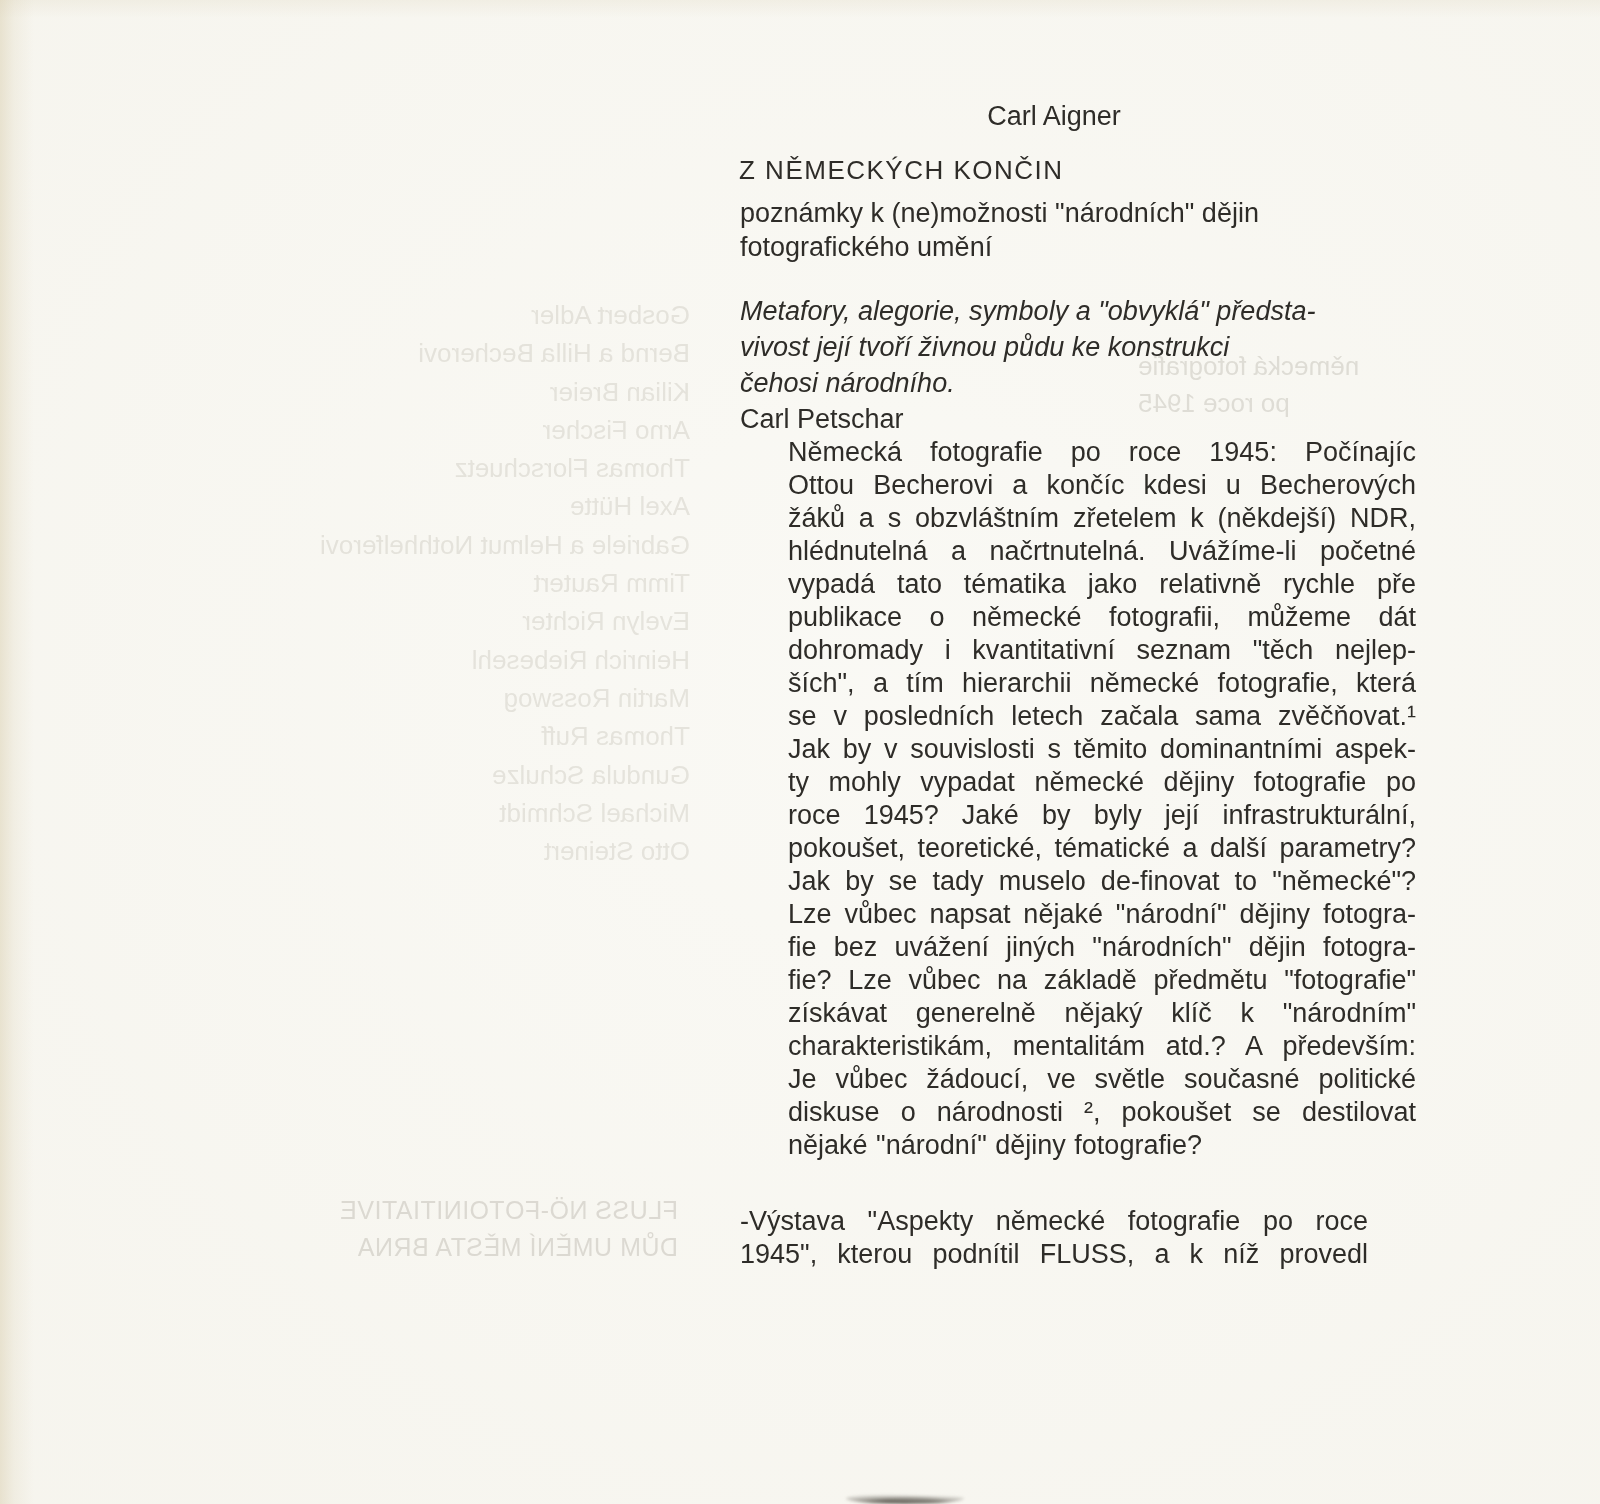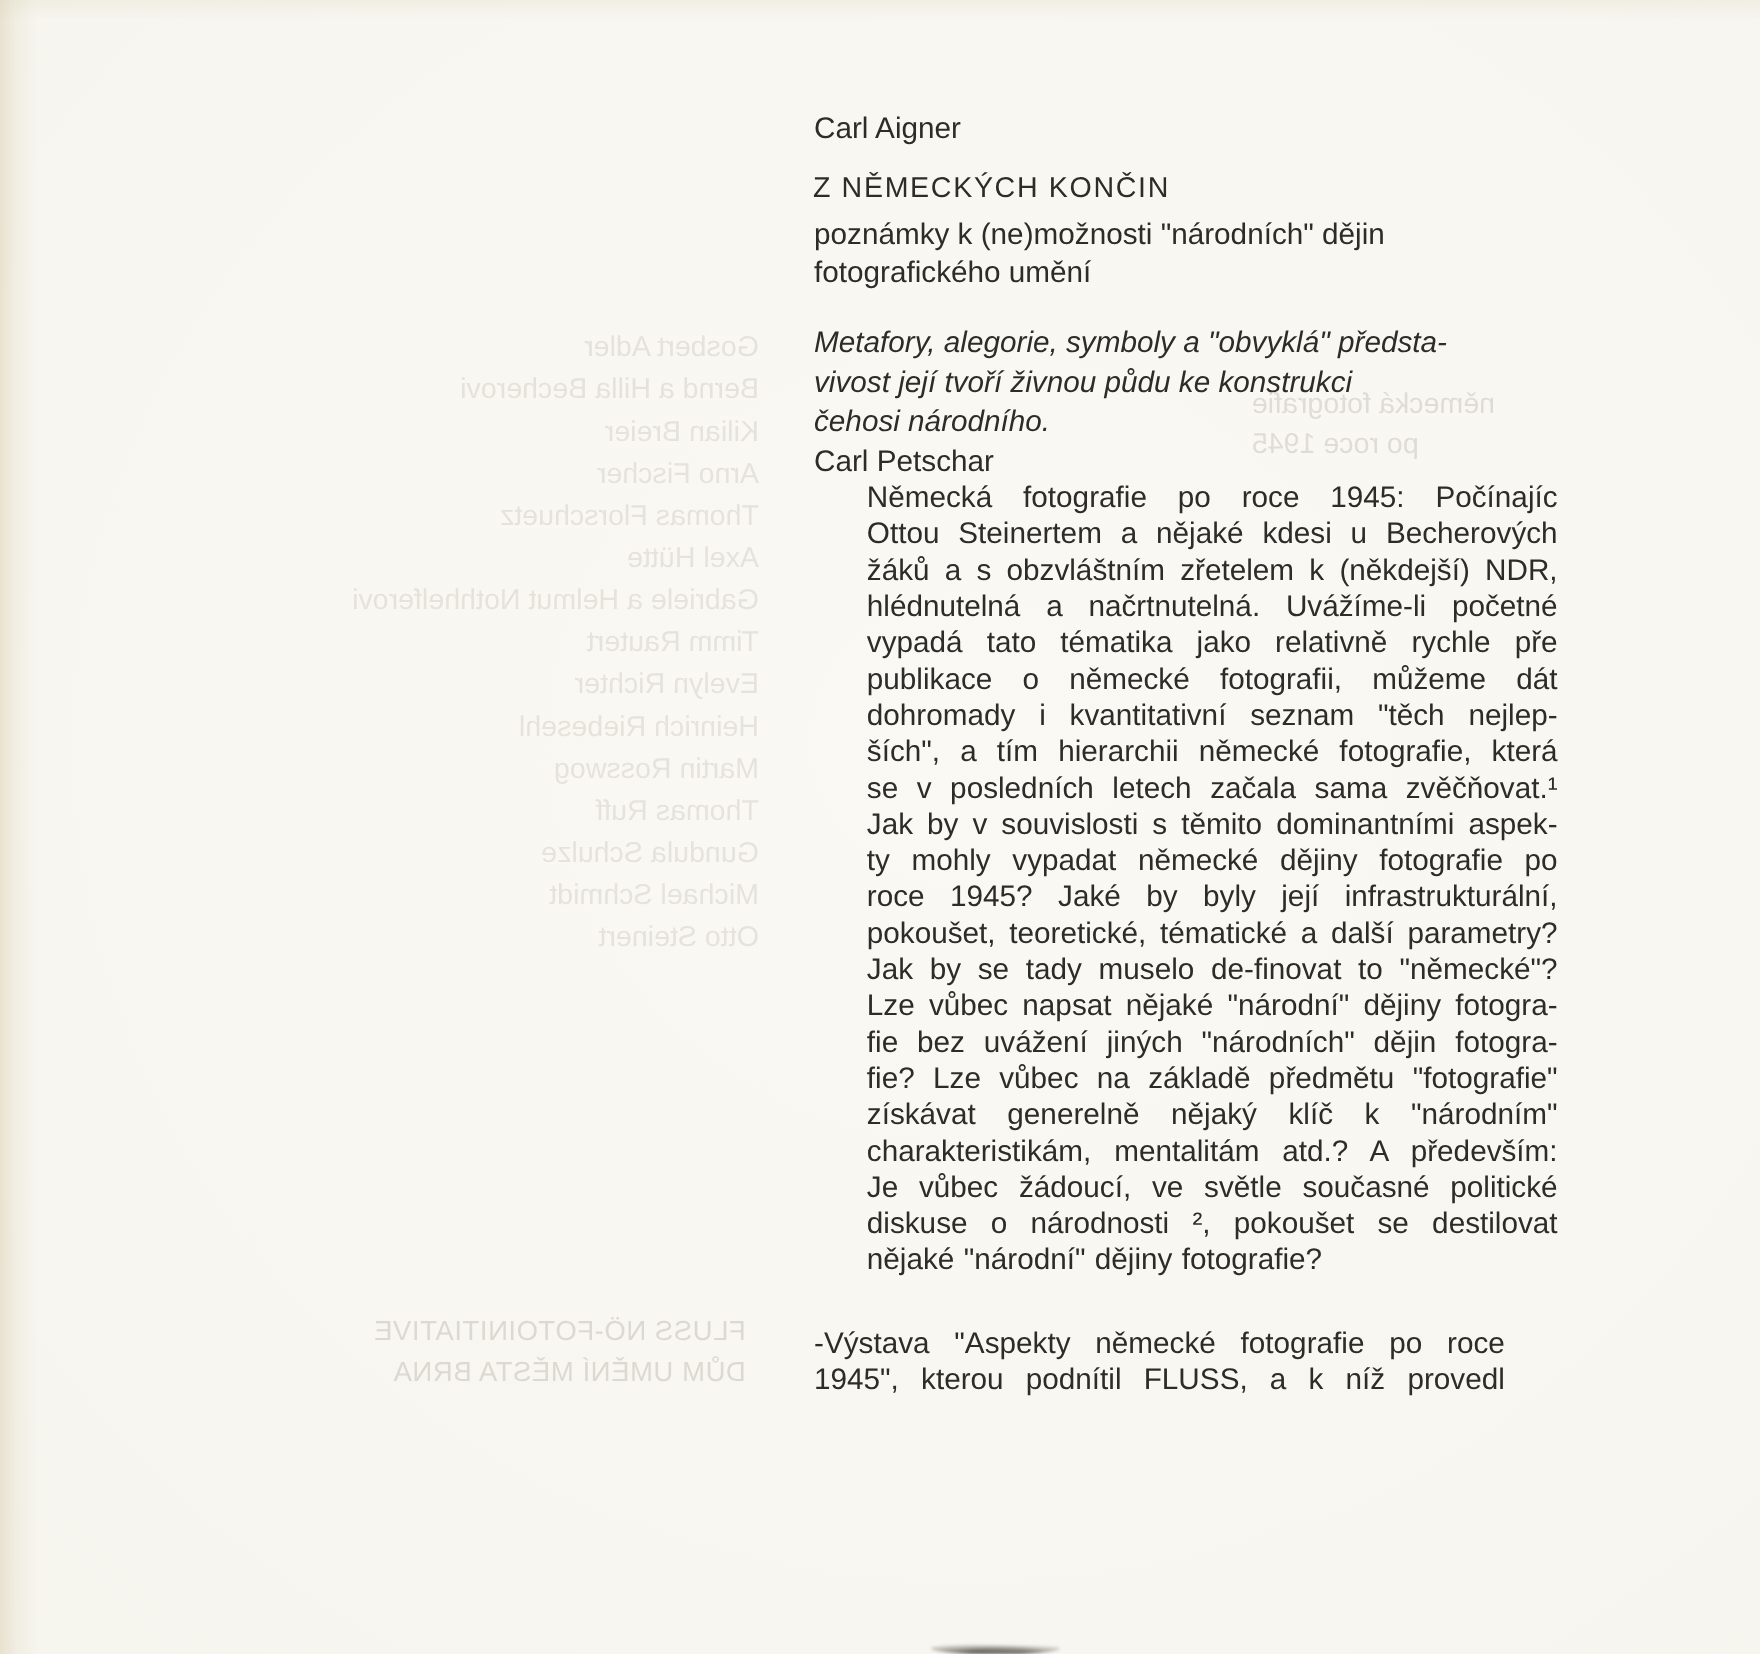--- a/index.html
+++ b/index.html
@@ -24,21 +24,21 @@
       linear-gradient(180deg, rgba(222,214,190,0.25) 0px, rgba(222,214,190,0.0) 18px),
       radial-gradient(120% 120% at 55% 45%, rgba(255,255,255,0.25), rgba(210,202,180,0.10) 95%);
     pointer-events: none;
   }
 
   .abs { position: absolute; }
 
   
   .author {
     left: 740px; top: 100px; width: 628px;
-    font-size: 27px; line-height: 32px;
+    font-size: 27px; line-height: 32px; text-align: center;
   }
   .title {
     left: 739px; top: 152px; width: 640px;
     font-size: 26px; line-height: 36px; letter-spacing: 1.5px;
   }
   .subtitle {
     left: 740px; top: 196px; width: 640px;
     font-size: 27px;
   }
   .subtitle .line { line-height: 34px; }
@@ -153,21 +153,21 @@
   <div class="line">Metafory, alegorie, symboly a "obvyklá" předsta-</div>
       <div class="line">vivost její tvoří živnou půdu ke konstrukci</div>
       <div class="line">čehosi národního.</div>
     </div>
   <div class="attribution">Carl Petschar</div>
 </div>
 
 <div class="abs bodypara para1">
 
 <div class="line">Německá fotografie po roce 1945: Počínajíc</div>
-    <div class="line">Ottou Steinertem a nějaké kdesi u Becherových</div>
+    <div class="line">Ottou Becherovi a končíc kdesi u Becherových</div>
     <div class="line">žáků a s obzvláštním zřetelem k (někdejší) NDR,</div>
     <div class="line">hlédnutelná a načrtnutelná. Uvážíme-li početné</div>
     <div class="line">vypadá tato tématika jako relativně rychle pře</div>
     <div class="line">publikace o německé fotografii, můžeme dát</div>
     <div class="line">dohromady i kvantitativní seznam "těch nejlep-</div>
     <div class="line">ších", a tím hierarchii německé fotografie, která</div>
     <div class="line">se v posledních letech začala sama zvěčňovat.¹</div>
     <div class="line">Jak by v souvislosti s těmito dominantními aspek-</div>
     <div class="line">ty mohly vypadat německé dějiny fotografie po</div>
     <div class="line">roce 1945? Jaké by byly její infrastrukturální,</div>

